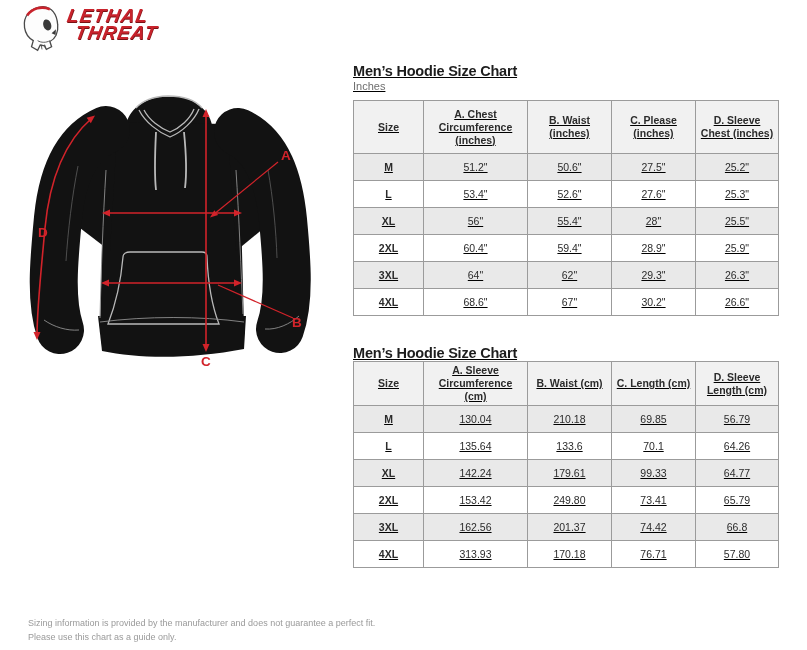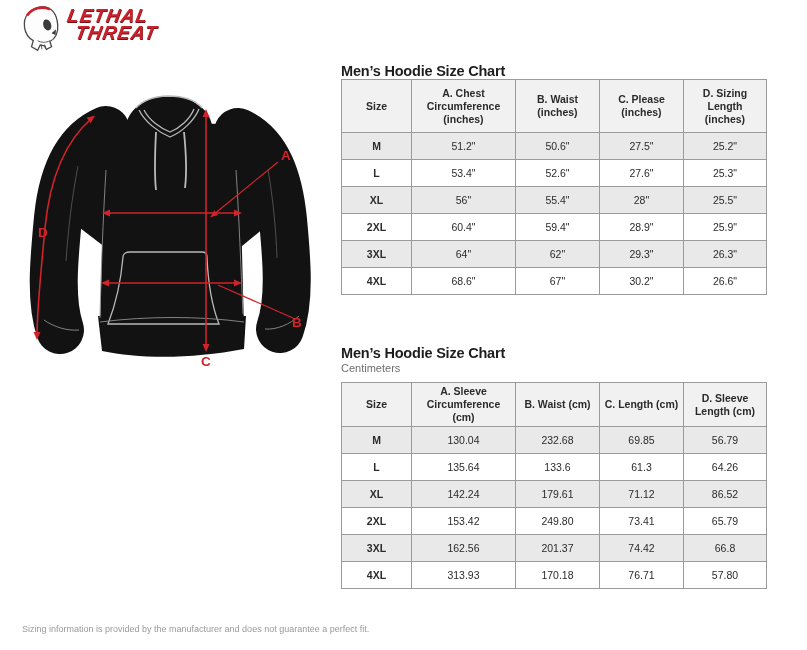--- a/index.html
+++ b/index.html
@@ -11,39 +11,39 @@
   .logo-skull{width:44px;height:48px;margin-right:2px;}
   .logo-text{display:flex;flex-direction:column;transform:skewX(-10deg);margin-top:3px;}
   .logo-line{font-style:italic;font-weight:bold;font-size:19px;line-height:17px;
              color:#c8232c;letter-spacing:1px;text-shadow:0.5px 0.5px 0 #7a1114;}
   .logo-line2{margin-left:11px;}
 
   
   .diagram{position:absolute;left:22px;top:66px;width:300px;height:322px;}
 
   
-  .section{position:absolute;left:341px;width:425px;}
+  .section{position:absolute;left:353px;width:425px;text-decoration:underline;}
   .section-inches{top:63px;}
   .section-cm{top:345px;}
   .section-title{font-size:14.5px;font-weight:bold;color:#1d1d1d;letter-spacing:-0.2px;line-height:16px;}
   .section-subtitle{font-size:11px;color:#6e6e6e;line-height:14px;margin-bottom:7px;}
 
   table.size-table{border-collapse:collapse;width:425px;table-layout:fixed;}
   .size-table th,.size-table td{border:1px solid #9b9b9b;text-align:center;vertical-align:middle;
       font-size:10.5px;color:#2b2b2b;padding:2px 4px;box-sizing:border-box;}
   .size-table th{background:#f1f1f1;font-weight:bold;line-height:13px;}
   .section-inches th{height:53px;}
   .section-cm th{height:37px;}
   .size-table td{height:27px;padding:0 4px;}
   .size-table tbody tr:nth-child(odd) td{background:#e9e9e9;}
   .size-table tbody tr:nth-child(even) td{background:#ffffff;}
   .size-table td:first-child{font-weight:bold;}
 
   
-  .footer{position:absolute;left:22px;top:616px;font-size:9px;color:#9a9a9a;line-height:14px;margin-top:6px;}
+  .footer{position:absolute;left:28px;top:616px;font-size:9px;color:#9a9a9a;line-height:14px;}
 </style>
 </head>
 <body>
 
 <div class="canvas">
 
   <div class="logo">
     <svg class="logo-skull" viewBox="0 0 50 55">
       <path d="M26,3 C12,4 3,14 5,27 C6,34 10,39 15,42 L13,49 L20,53 L23,47 L28,48 L30,52 L36,49 L34,43 C40,40 44,33 43,24 C42,10 36,4 26,3 Z" fill="#fdfdfd" stroke="#4a4a4a" stroke-width="1.5"></path>
       <ellipse cx="31" cy="24" rx="4.5" ry="6.5" fill="#3a3a3a" transform="rotate(-18 31 24)"></ellipse>
@@ -110,35 +110,36 @@
         <text x="259" y="94">A</text>
         <text x="270" y="261">B</text>
         <text x="179" y="300">C</text>
         <text x="16" y="171">D</text>
       </g>
     </g>
   </svg>
 
   <div class="section section-inches">
     <div class="section-title">Men’s Hoodie Size Chart</div>
+    <div class="section-subtitle">Inches</div>
     <table class="size-table">
       <colgroup>
           <col style="width:70px">
           <col style="width:104px">
           <col style="width:84px">
           <col style="width:84px">
           <col style="width:83px">
         </colgroup>
       <thead>
           <tr>
             <th>Size</th>
             <th>A. Chest Circumference (inches)</th>
             <th>B. Waist (inches)</th>
             <th>C. Please (inches)</th>
-            <th>D. Sizing Length (inches)</th>
+            <th>D. Sleeve Chest (inches)</th>
           </tr>
         </thead>
       <tbody>
           <tr>
             <td>M</td>
             <td>51.2"</td>
             <td>50.6"</td>
             <td>27.5"</td>
             <td>25.2"</td>
           </tr>
@@ -176,21 +177,20 @@
             <td>67"</td>
             <td>30.2"</td>
             <td>26.6"</td>
           </tr>
         </tbody>
     </table>
   </div>
 
   <div class="section section-cm">
     <div class="section-title">Men’s Hoodie Size Chart</div>
-    <div class="section-subtitle">Centimeters</div>
     <table class="size-table">
       <colgroup>
           <col style="width:70px">
           <col style="width:104px">
           <col style="width:84px">
           <col style="width:84px">
           <col style="width:83px">
         </colgroup>
       <thead>
           <tr>
@@ -198,37 +198,37 @@
             <th>A. Sleeve Circumference (cm)</th>
             <th>B. Waist (cm)</th>
             <th>C. Length (cm)</th>
             <th>D. Sleeve Length (cm)</th>
           </tr>
         </thead>
       <tbody>
           <tr>
             <td>M</td>
             <td>130.04</td>
-            <td>232.68</td>
+            <td>210.18</td>
             <td>69.85</td>
             <td>56.79</td>
           </tr>
           <tr>
             <td>L</td>
             <td>135.64</td>
             <td>133.6</td>
-            <td>61.3</td>
+            <td>70.1</td>
             <td>64.26</td>
           </tr>
           <tr>
             <td>XL</td>
             <td>142.24</td>
             <td>179.61</td>
-            <td>71.12</td>
-            <td>86.52</td>
+            <td>99.33</td>
+            <td>64.77</td>
           </tr>
           <tr>
             <td>2XL</td>
             <td>153.42</td>
             <td>249.80</td>
             <td>73.41</td>
             <td>65.79</td>
           </tr>
           <tr>
             <td>3XL</td>
@@ -243,15 +243,16 @@
             <td>170.18</td>
             <td>76.71</td>
             <td>57.80</td>
           </tr>
         </tbody>
     </table>
   </div>
 
   <div class="footer">
     <div>Sizing information is provided by the manufacturer and does not guarantee a perfect fit.</div>
+    <div>Please use this chart as a guide only.</div>
   </div>
 
 </div>
 
 </body></html>

